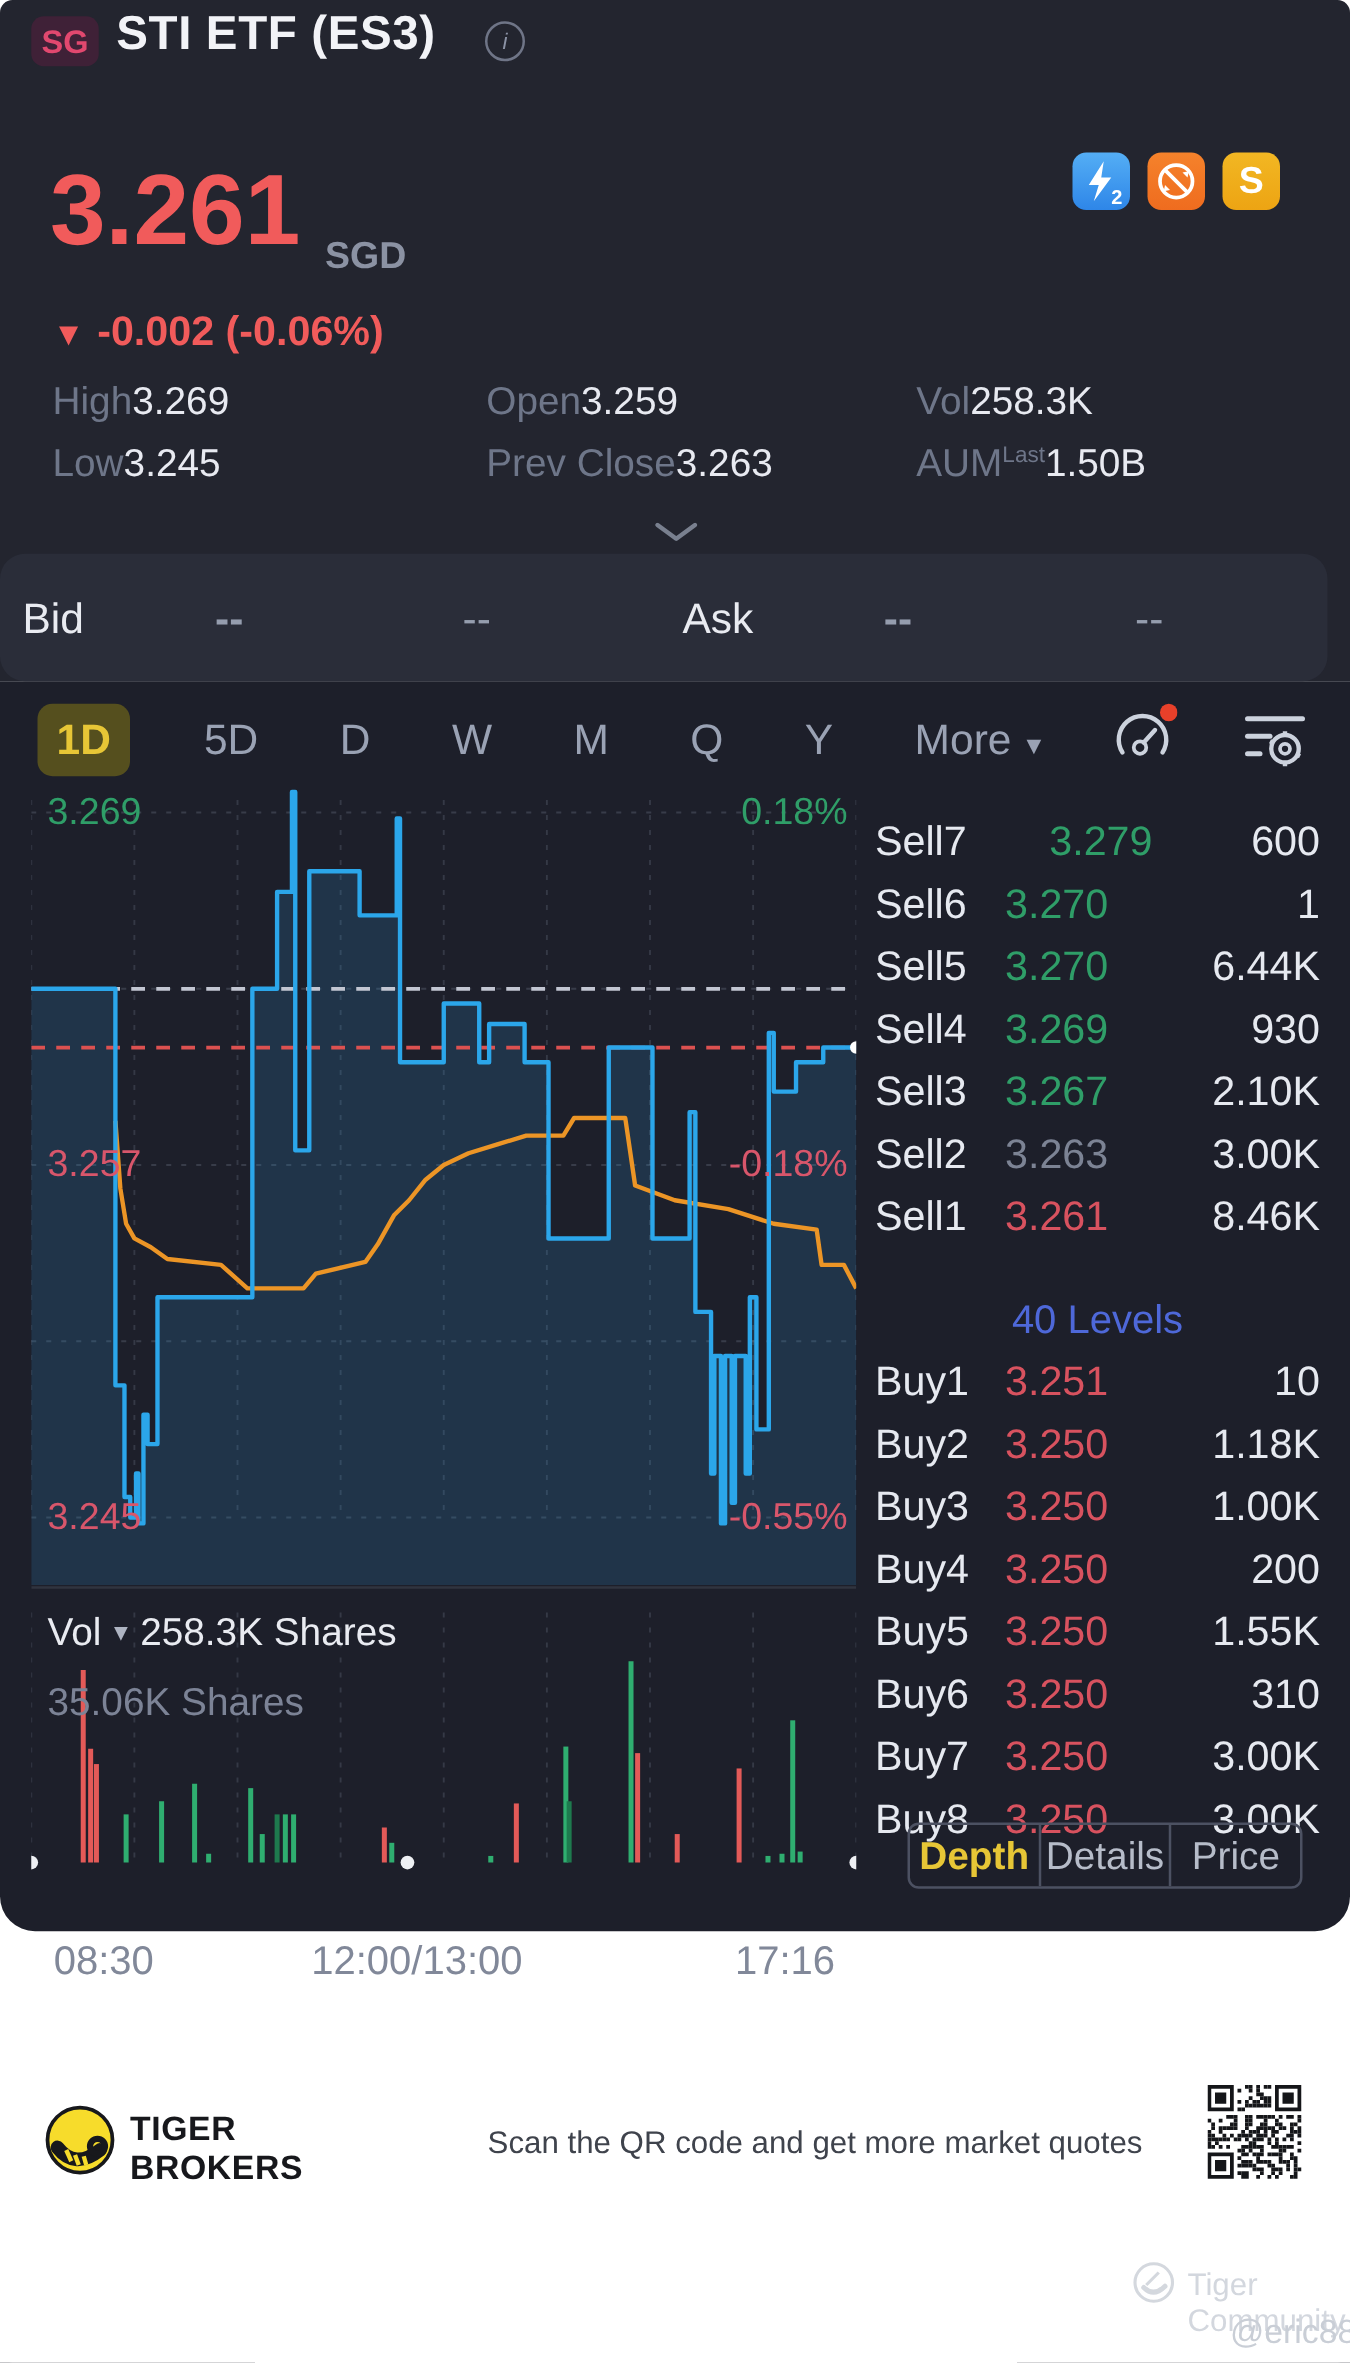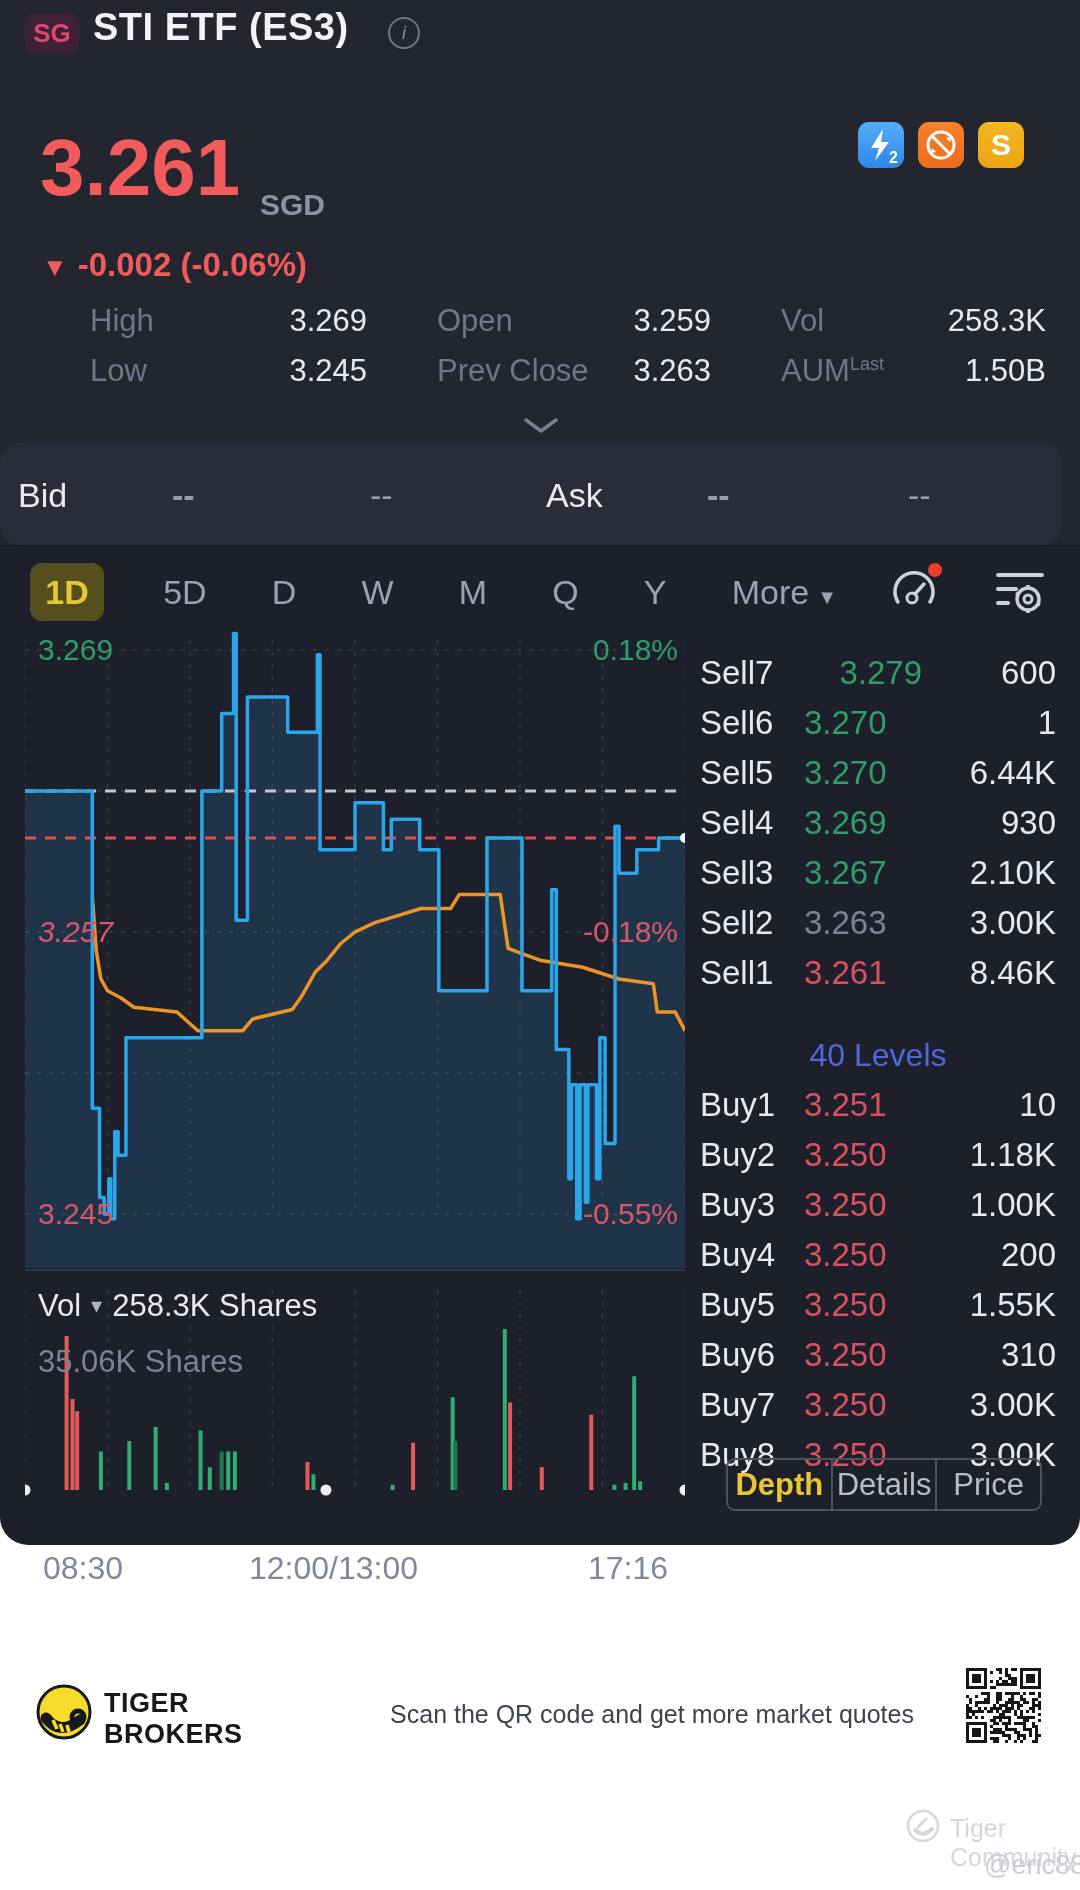--- a/index.html
+++ b/index.html
@@ -1,17 +1,17 @@
 <!DOCTYPE html>
 <html><head>
 <meta charset="utf-8">
 <style>
   html,body{margin:0;padding:0;background:#ffffff;}
   .app{position:relative;width:1080px;height:1890px;overflow:hidden;
-       font-family:"Liberation Sans",sans-serif;background:#ffffff;}
+       font-family:"Liberation Sans",sans-serif;background:#ffffff;border-radius:10px;}
   .abs{position:absolute;}
   
   .top-bg{left:0;top:0;width:1080px;height:545px;background:#23252f;}
   .chart-bg{left:0;top:545px;width:1080px;height:1000px;background:#1d1f2a;
             border-radius:0 0 28px 28px;}
   .bidask-card{left:0;top:443px;width:1062px;height:102px;background:#2a2d39;border-radius:20px;}
   
   .sg-badge{left:25px;top:13px;width:54px;height:40px;border-radius:10px;background:#3f2137;
             color:#e1486f;font-size:26px;font-weight:bold;display:flex;align-items:center;justify-content:center;}
   .title{left:93px;top:6px;font-size:38px;font-weight:bold;color:#f2f3f7;letter-spacing:.5px;}
@@ -21,21 +21,21 @@
   
   .price{left:40px;top:122px;font-size:80px;font-weight:bold;color:#f15b5b;}
   .currency{left:260px;top:188px;font-size:30px;color:#8b92a3;font-weight:bold;}
   .change{left:42px;top:246px;font-size:33px;font-weight:bold;color:#f15b5b;}
   .change .tri{font-size:26px;margin-right:10px;}
   .badges{left:858px;top:122px;display:flex;gap:14px;}
   .fbadge{width:46px;height:46px;border-radius:11px;display:flex;align-items:center;justify-content:center;position:relative;}
   
   .stats{left:42px;top:296px;width:1004px;display:grid;grid-template-columns:325px 322px 313px;
          grid-auto-rows:50px;column-gap:22px;}
-  .stat-cell{display:flex;justify-content:space-between;align-items:center;font-size:31px;margin-left:48px;}
+  .stat-cell{display:flex;align-items:center;font-size:31px;}
   .stat-lab{color:#6e7689;}
   .stat-lab sup{font-size:18px;}
   .stat-val{color:#e8eaf1;}
   .chevron{left:524px;top:418px;}
   
   .ba-text{top:476px;font-size:34px;color:#e9ebf1;}
   .ba-dash{top:476px;font-size:34px;color:#959dae;}
   .bold{font-weight:bold;}
   
   .tab-strip{left:30px;top:563px;width:813px;height:58px;display:flex;align-items:center;justify-content:space-between;}
@@ -243,21 +243,21 @@
         <rect x="632.1800000000001" y="1376.25" width="4" height="113.75" fill="#2fae70"></rect>
         <rect x="638.12" y="1481.25" width="4" height="8.75" fill="#2fae70"></rect>
         <circle cx="25" cy="1490" r="5.5" fill="#eef0f4"></circle>
         <circle cx="325.96000000000004" cy="1490" r="5.5" fill="#eef0f4"></circle>
         <circle cx="685" cy="1490" r="5.5" fill="#eef0f4"></circle>
       </svg>
   </div>
 
   <div class="abs axlab up" style="left:38px;top:633px;">3.269</div>
   <div class="abs axlab up" style="right:402px;top:633px;">0.18%</div>
-  <div class="abs axlab dn" style="left:38px;top:915px;font-style:italic;">3.257</div>
+  <div class="abs axlab dn" style="left:38px;top:915px;">3.257</div>
   <div class="abs axlab dn" style="right:402px;top:915px;">-0.18%</div>
   <div class="abs axlab dn" style="left:38px;top:1197px;">3.245</div>
   <div class="abs axlab dn" style="right:402px;top:1197px;margin-left:16px;">-0.55%</div>
 
   <div class="abs vol-title">
     <span>Vol</span>
     <span class="caret">▾</span>
     <span>258.3K Shares</span>
   </div>
   <div class="abs vol-scale">35.06K Shares</div>

